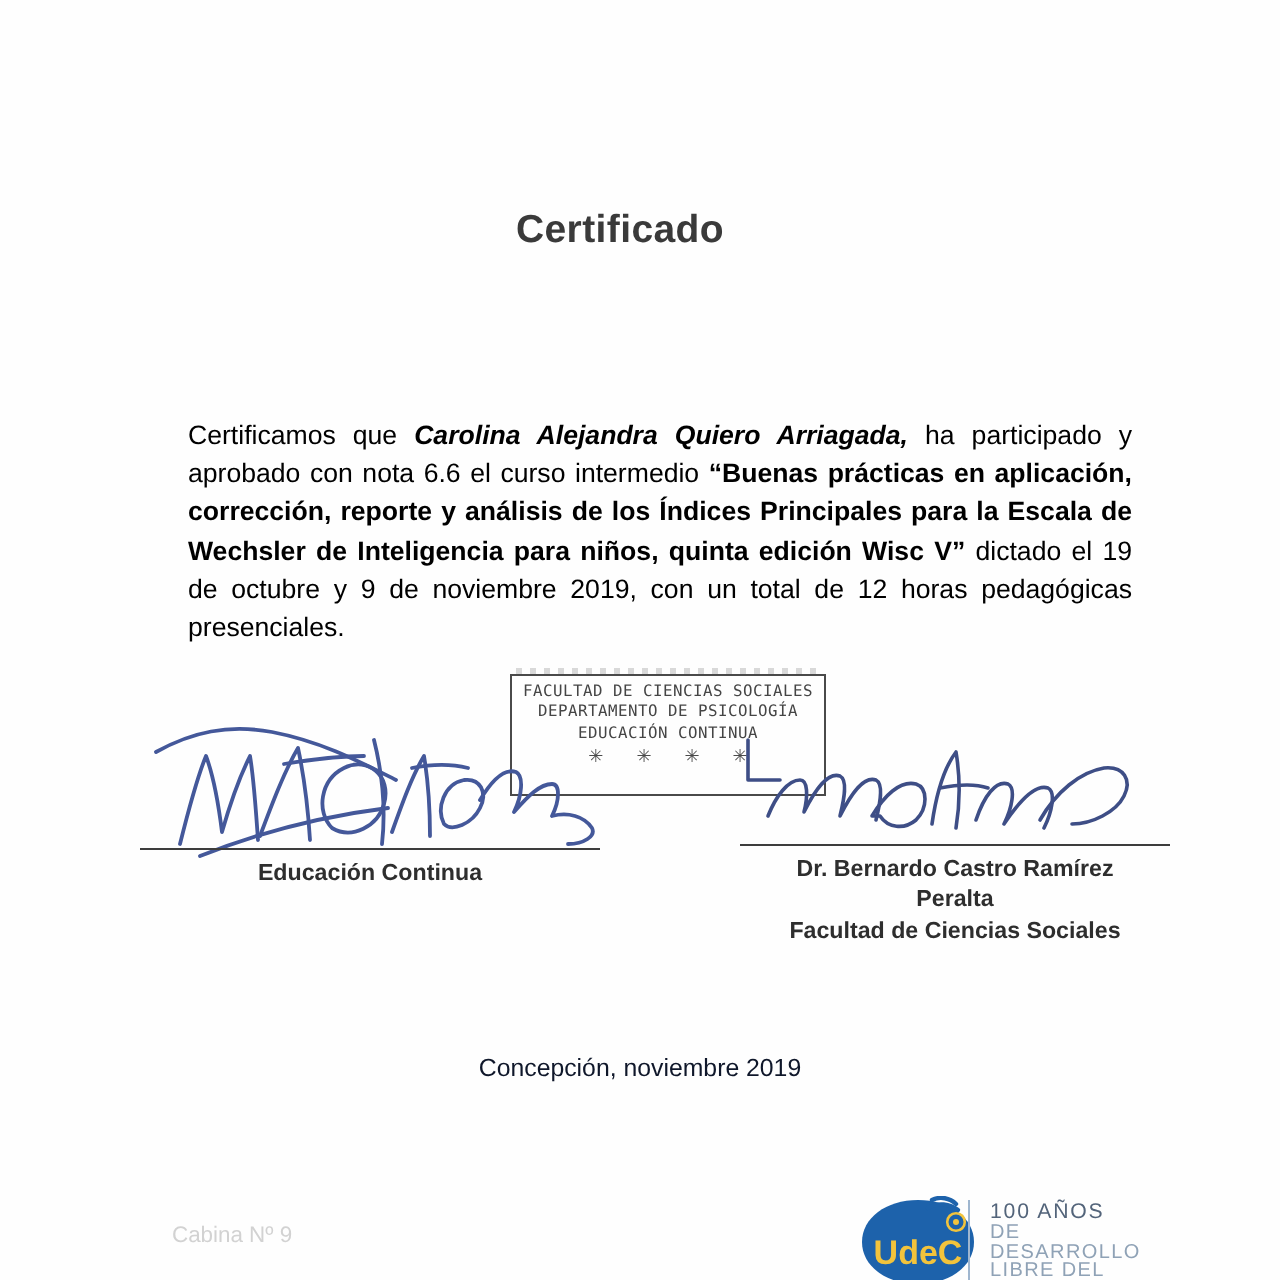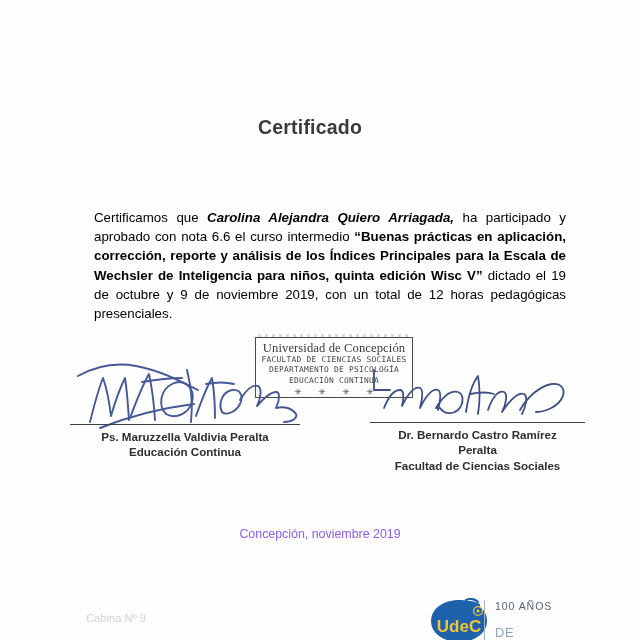--- a/index.html
+++ b/index.html
@@ -19,21 +19,21 @@
 
   .page {
     position: absolute;
     inset: 0;
     background: #fefefe;
   }
 
   
   .title {
     position: absolute;
-    top: 116px;
+    top: 104px;
     left: 0;
     width: 620px;
     text-align: center;
     font-size: 19.5px;
     font-weight: bold;
     letter-spacing: 0.2px;
     color: #3a3a3a;
   }
 
   
@@ -141,21 +141,21 @@
   .names-right { left: 370px; top: 427px; width: 215px; }
 
   
   .place-date {
     position: absolute;
     top: 527px;
     left: 0;
     width: 640px;
     text-align: center;
     font-size: 12.4px;
-    color: #8b5cf6;
+    color: #0f172a;
   }
 
   
   .watermark {
     position: absolute;
     left: 86px;
     top: 611px;
     font-size: 11.2px;
     line-height: 15px;
     color: #d2d2d2;
@@ -185,44 +185,42 @@
     color: #5f6f84;
     font-family: Liberation Sans, sans-serif;
   }
   .logo-100 {
     font-size: 10.6px;
     letter-spacing: 0.9px;
     line-height: 12px;
     color: #53647a;
   }
   .logo-sub {
-    font-size: 13px;
+    font-size: 10px;
     letter-spacing: 0.7px;
     line-height: 9.6px;
     color: #8fa2b6;
-    margin-top: 16px;
   }
 </style>
 </head>
 <body>
 
 <div class="page">
 
   <div class="title">Certificado</div>
 
   <div class="body-block">
     <p>
       <span>Certificamos que </span><span class="nm">Carolina Alejandra Quiero Arriagada,</span><span> ha participado y aprobado con nota 6.6 el curso intermedio </span><span class="crs">“Buenas prácticas en aplicación, corrección, reporte y análisis de los Índices Principales para la Escala de Wechsler de Inteligencia para niños, quinta edición Wisc V”</span><span> dictado el 19 de octubre y 9 de noviembre 2019, con un total de 12 horas pedagógicas presenciales.</span>
     </p>
   </div>
 
   <div class="stamp-smudge"></div>
 
   <div class="stamp">
-    <div class="stamp-top">Universidad de Concepción</div>
     <div class="stamp-line">FACULTAD DE CIENCIAS SOCIALES</div>
     <div class="stamp-line">DEPARTAMENTO DE PSICOLOGÍA</div>
     <div class="stamp-line">EDUCACIÓN CONTINUA</div>
     <div class="stamp-stars">✳ ✳ ✳ ✳</div>
   </div>
 
   <div class="sig-wrap sig-left">
     <svg class="sig-ink" width="230" height="70" viewBox="0 0 230 70">
       <g fill="none" stroke="#44589a" stroke-width="1.9" stroke-linecap="round" stroke-linejoin="round">
         <path d="M8,16 C26,6 44,2 66,6 C92,11 112,22 128,30"></path>
@@ -251,21 +249,20 @@
         <path d="M118,42 C122,30 128,22 134,24 C138,26 136,36 132,44 C140,32 148,24 154,26 C158,28 156,38 152,46"></path>
         <path d="M150,42 C158,28 170,18 182,16 C192,15 196,22 192,30 C188,38 176,44 166,44"></path>
       </g>
     </svg>
   </div>
 
   <div class="sig-rule rule-left"></div>
   <div class="sig-rule rule-right"></div>
 
   <div class="sig-names names-left">
-    <div>Ps.  Maruzzella Valdivia Peralta</div>
     <div>Educación Continua</div>
   </div>
 
   <div class="sig-names names-right">
     <div>Dr.  Bernardo Castro Ramírez</div>
     <div>Peralta</div>
     <div>Facultad de Ciencias Sociales</div>
   </div>
 
   <div class="place-date">Concepción, noviembre 2019</div>

